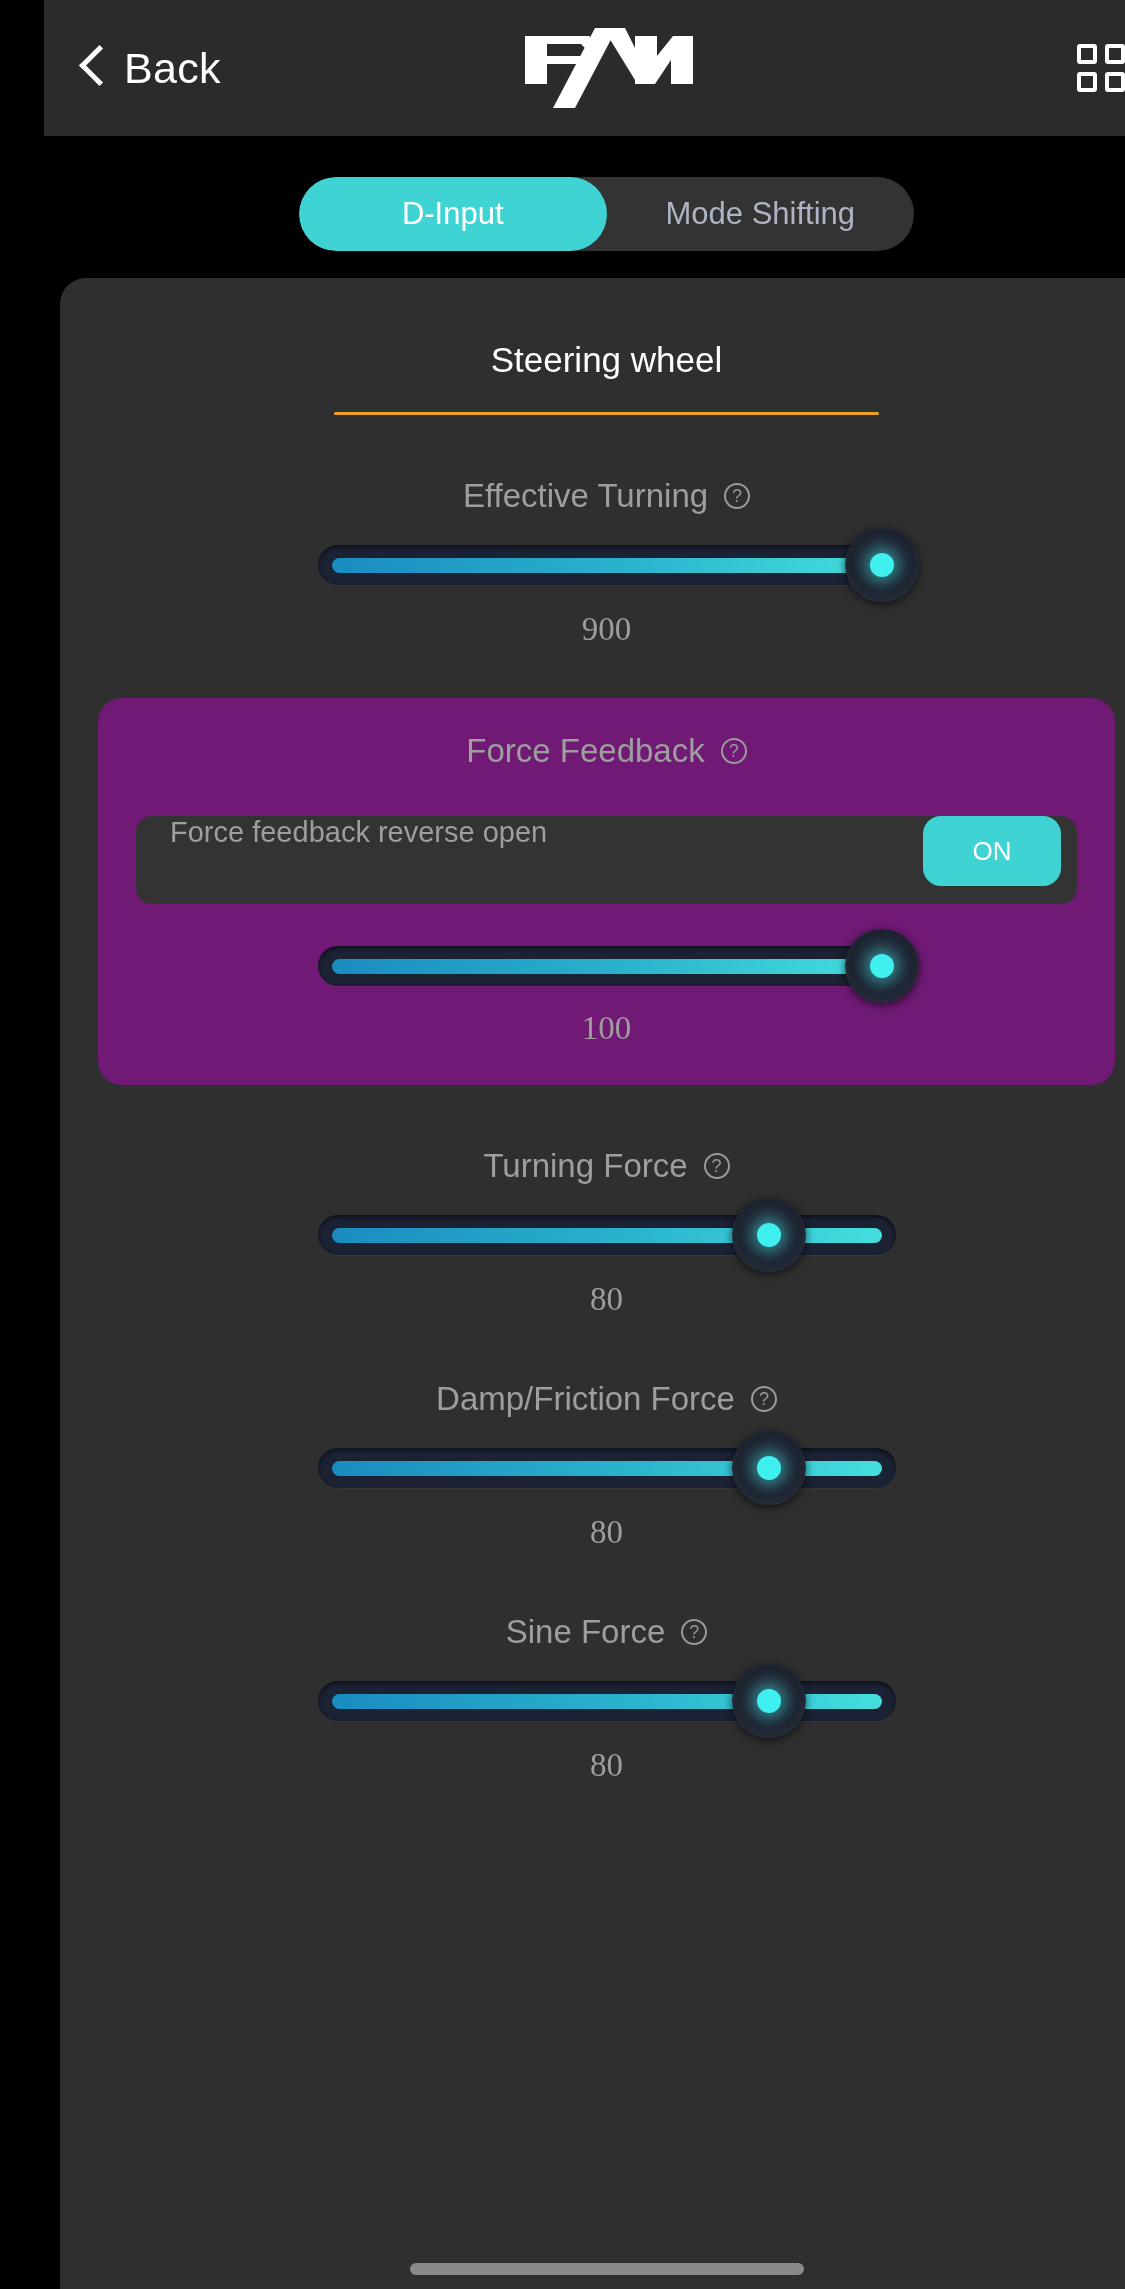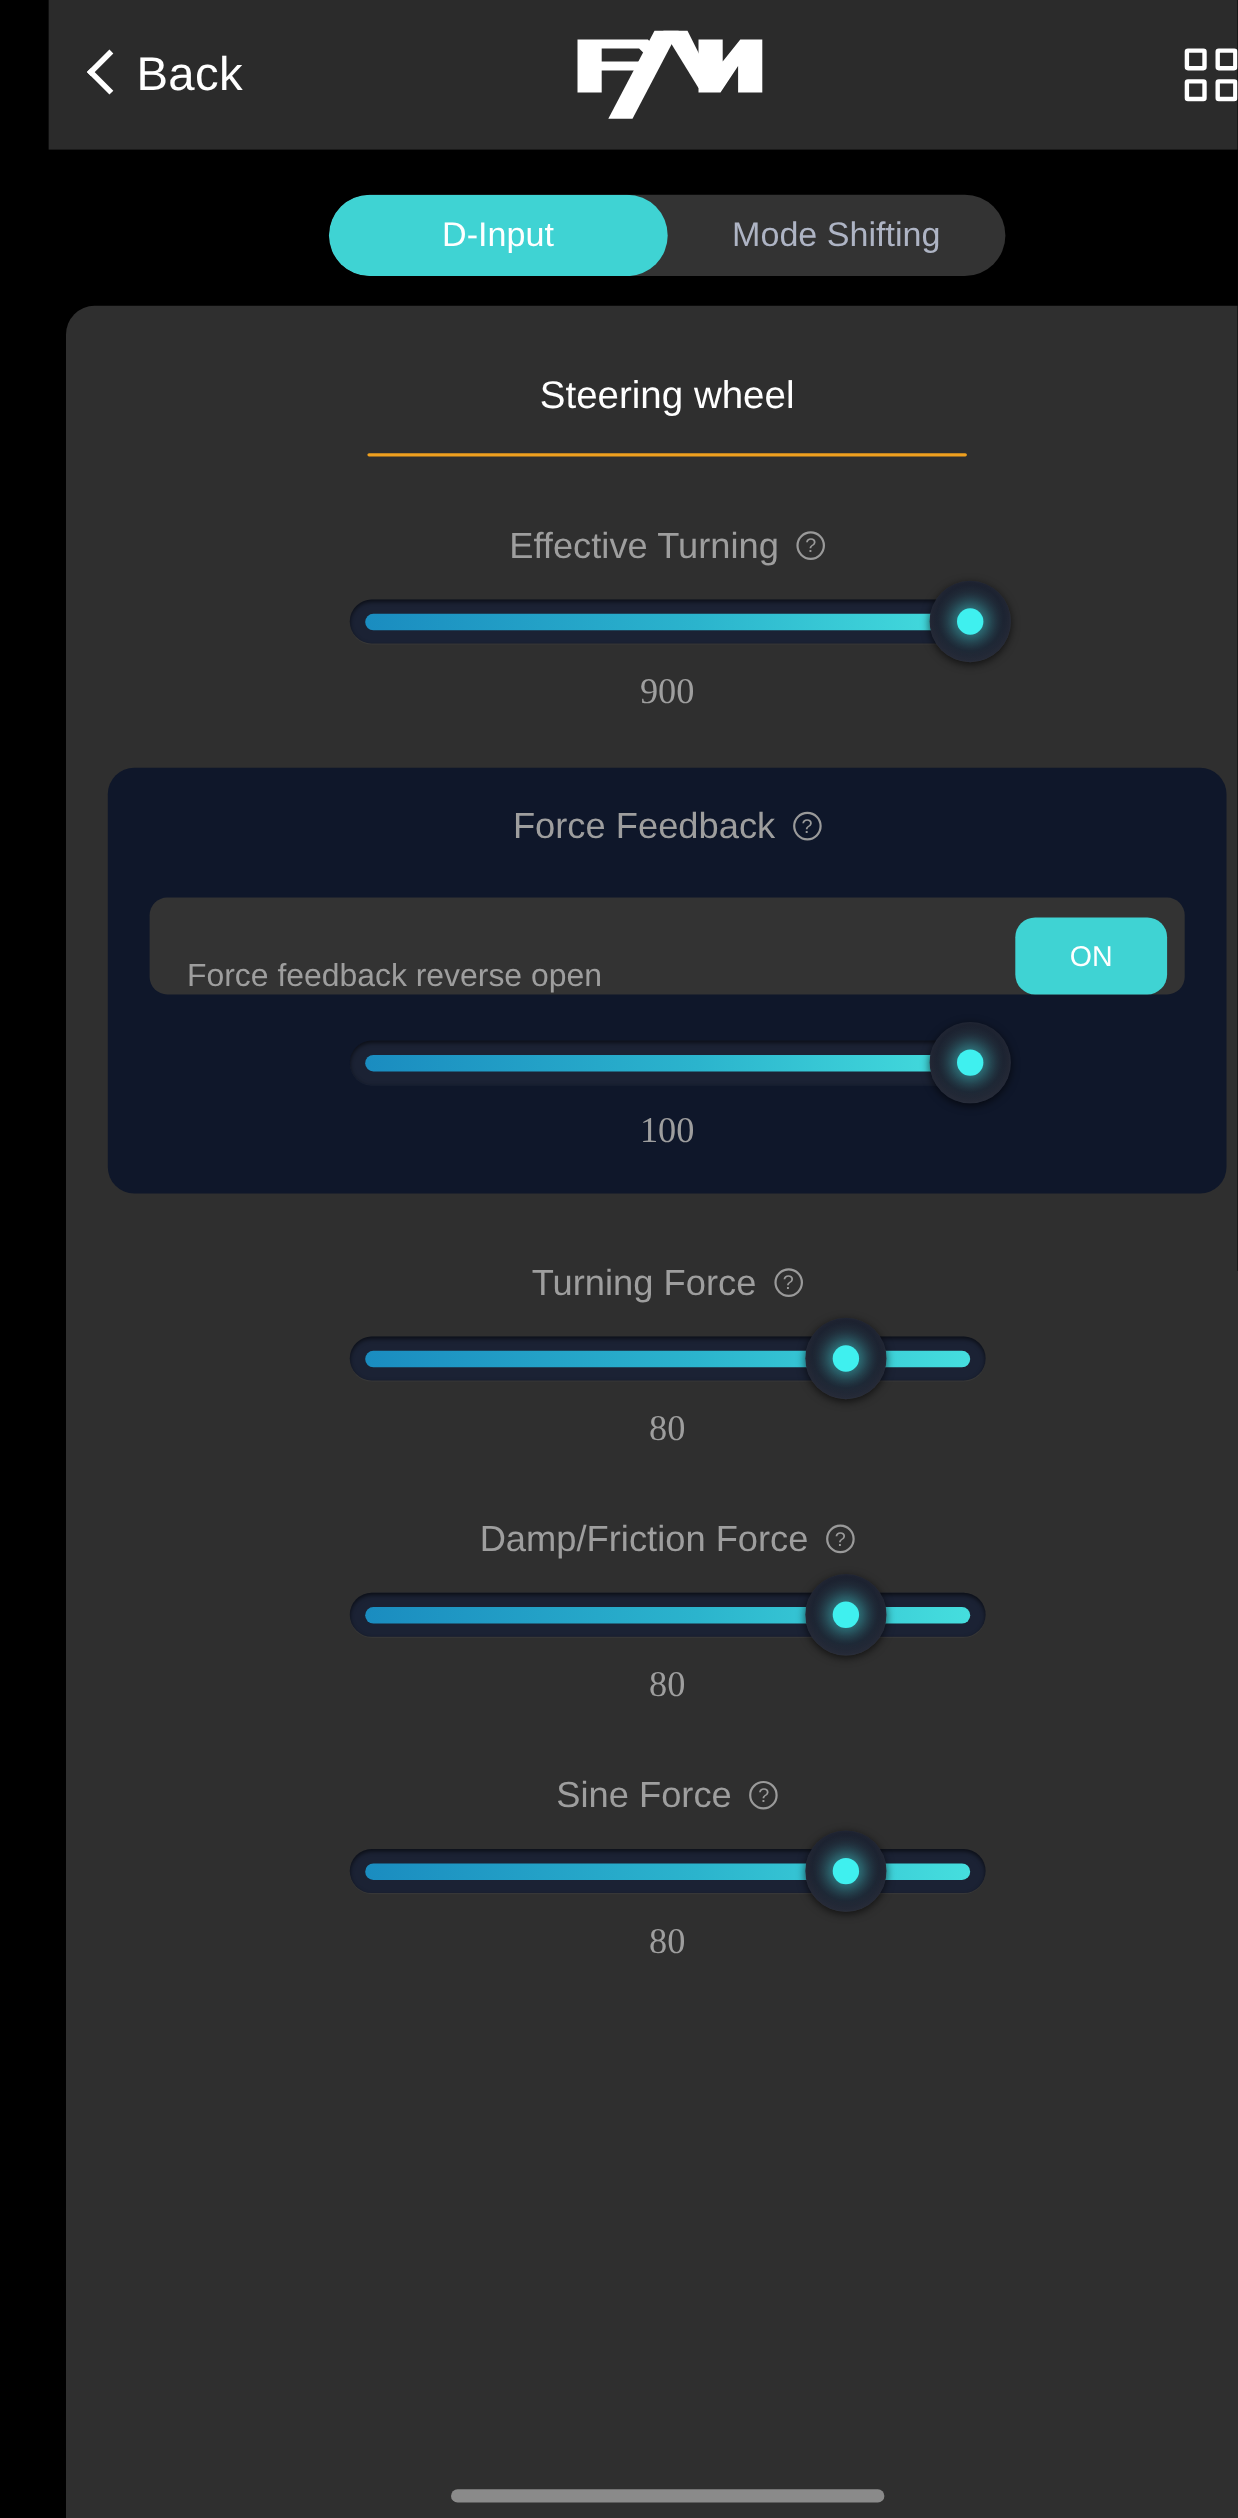--- a/index.html
+++ b/index.html
@@ -222,33 +222,33 @@
     text-align: center;
     color: #9e9e9e;
     font-size: 33px;
     margin-top: 26px;
     font-family: Liberation Serif, serif;
   }
 
   
   .ff-card {
     margin: 50px 38px 0;
-    background: #0f172a;
+    background: #701a75;
     border-radius: 24px;
     padding: 34px 0 38px;
   }
   .ff-card .control-head { margin-bottom: 0; }
 
   .toggle-row {
     margin: 46px 38px 0;
     height: 88px;
     background: #333333;
     border-radius: 16px;
     display: flex;
-    align-items: flex-end;
+    align-items: flex-start;
     justify-content: space-between;
     padding: 0 16px 0 34px;
   }
   .toggle-label {
     color: #9e9e9e;
     font-size: 29px;
   }
   .toggle-btn {
     width: 138px;
     height: 70px;

